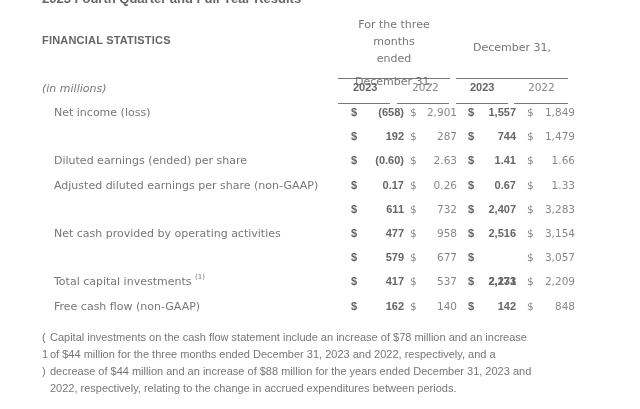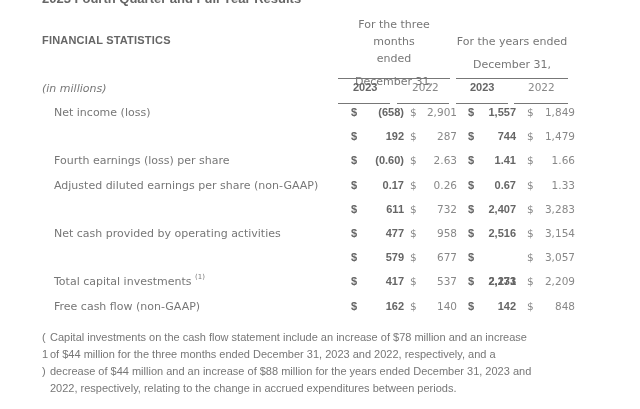--- a/index.html
+++ b/index.html
@@ -34,21 +34,20 @@
 <div class="doc-title">2023 Fourth Quarter and Full Year Results</div>
 <div class="section-title">FINANCIAL STATISTICS</div>
 <div class="units">(in millions)</div>
 
 <div class="hdr hdr-q">
   <span>For the three months</span><br>
   <span>ended</span>
   <span class="dec">December 31,</span>
 </div>
 <div class="hdr hdr-y">
-  <span>For the years ended</span>
   <span class="dec">December 31,</span>
 </div>
 
 <div class="rule" style="left:338px; top:78px; width:112px;"></div>
 <div class="rule" style="left:456px; top:78px; width:112px;"></div>
 
 <div class="yr bold" style="left:353px;">2023</div>
 <div class="yr light" style="left:412px;">2022</div>
 <div class="yr bold" style="left:470px;">2023</div>
 <div class="yr light" style="left:528px;">2022</div>
@@ -74,21 +73,21 @@
     <span class="cell cur b" style="left:339px;">$</span>
     <span class="cell val b" style="left:350px; width:42px;">192</span>
     <span class="cell cur l" style="left:398px;">$</span>
     <span class="cell val l" style="left:405px; width:40px;">287</span>
     <span class="cell cur b" style="left:456px;">$</span>
     <span class="cell val b" style="left:464px; width:40px;">744</span>
     <span class="cell cur l" style="left:515px;">$</span>
     <span class="cell val l" style="left:522px; width:41px;">1,479</span>
     </div>
     <div class="row" style="top: 154.4px;">
-    <span class="label"><span>Fourth earnings (loss) per share</span></span>
+    <span class="label"><span>Diluted earnings (ended) per share</span></span>
     <span class="cell cur b" style="left:339px;">$</span>
     <span class="cell val b" style="left:350px; width:42px;">(0.60)</span>
     <span class="cell cur l" style="left:398px;">$</span>
     <span class="cell val l" style="left:405px; width:40px;">2.63</span>
     <span class="cell cur b" style="left:456px;">$</span>
     <span class="cell val b" style="left:464px; width:40px;">1.41</span>
     <span class="cell cur l" style="left:515px;">$</span>
     <span class="cell val l" style="left:522px; width:41px;">1.66</span>
     </div>
     <div class="row" style="top: 178.6px;">

